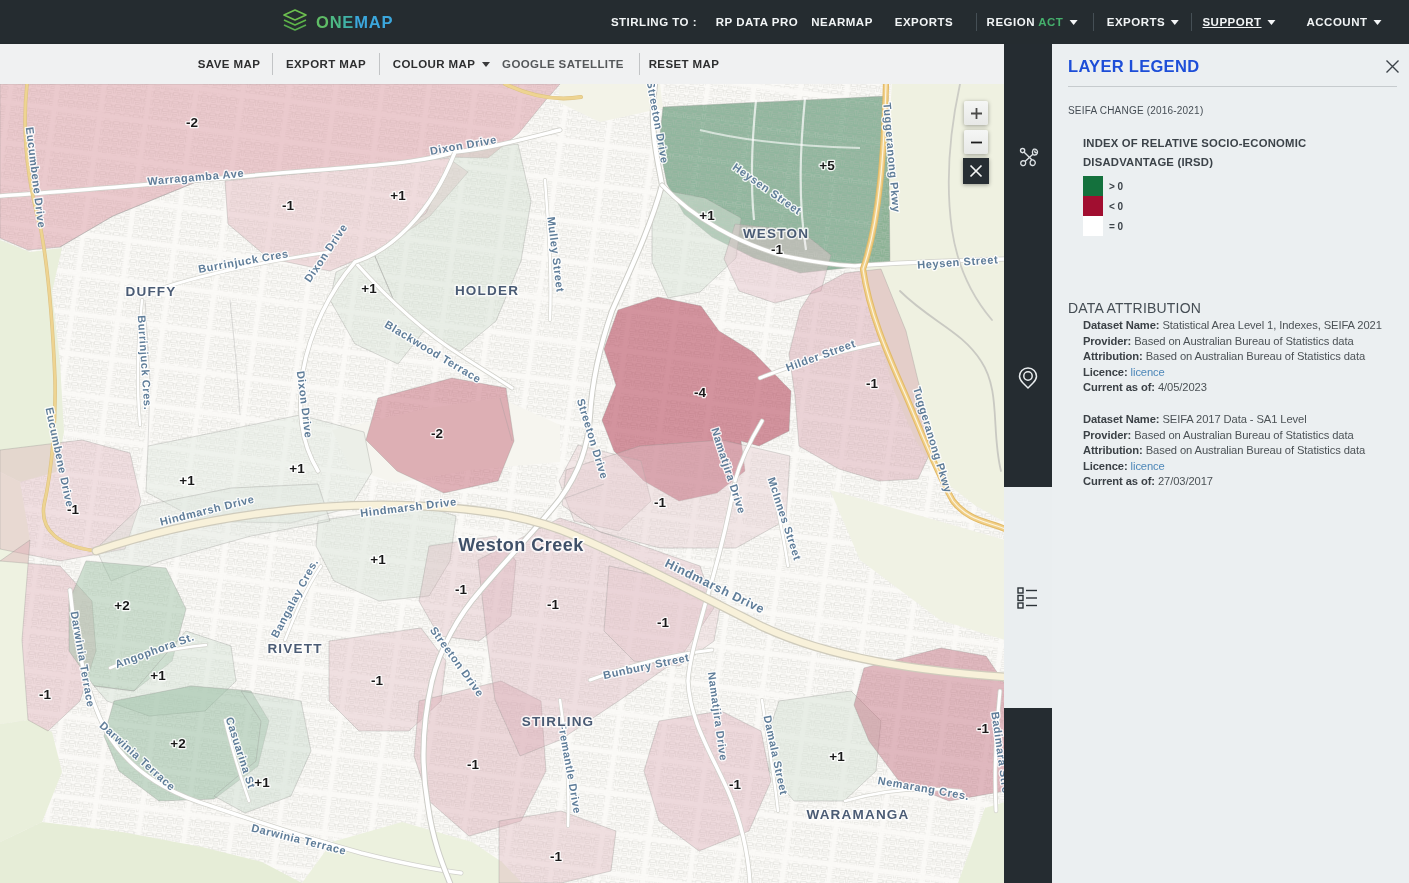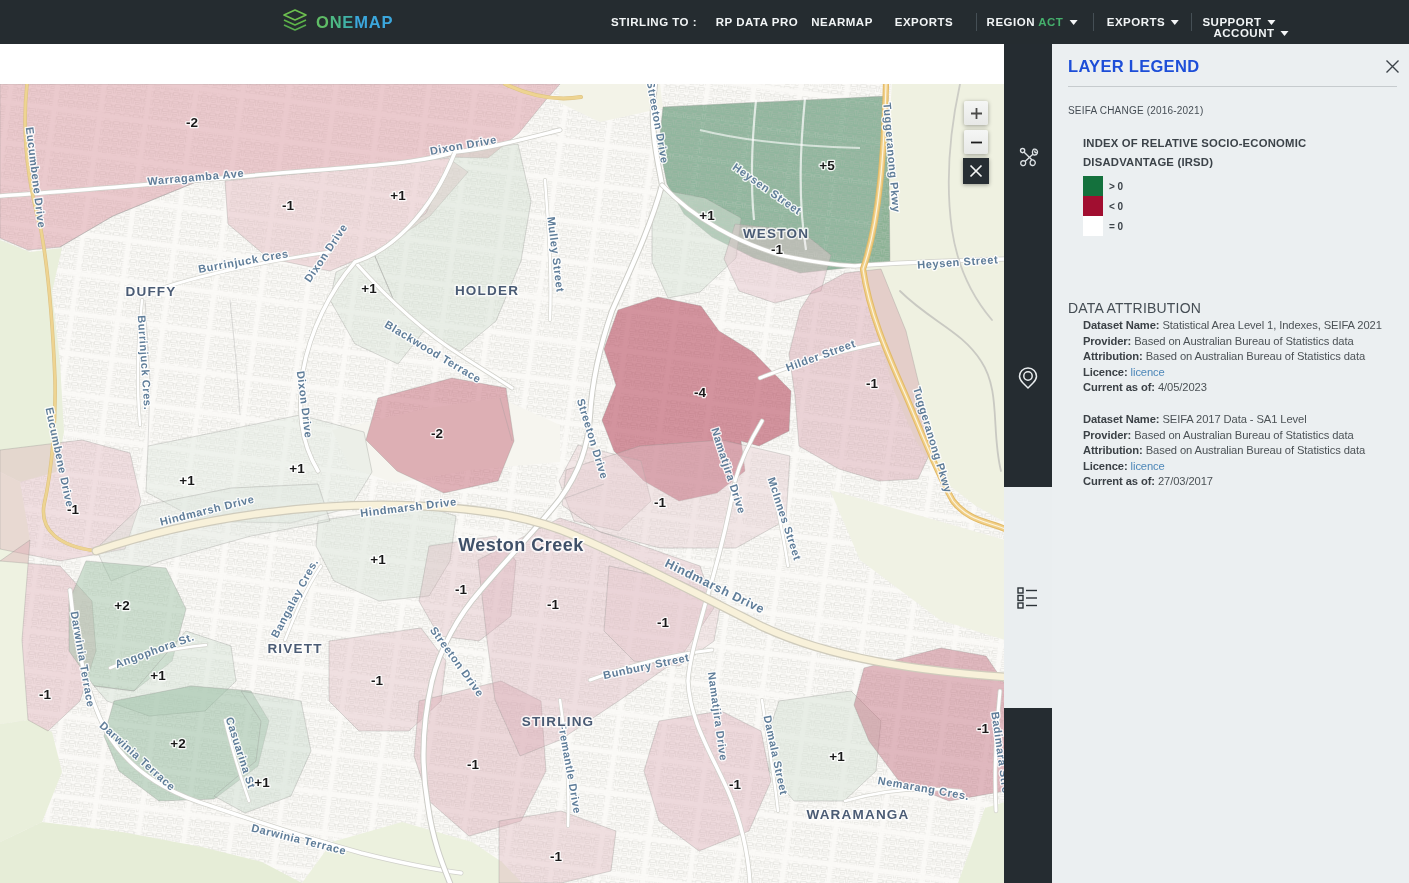--- a/index.html
+++ b/index.html
@@ -63,25 +63,36 @@
     </div>
     <span class="nv" style="left:654px;">STIRLING TO :</span>
     <span class="nv" style="left:757px;">RP DATA PRO</span>
     <span class="nv" style="left:842px;text-align:right;">NEARMAP</span>
     <span class="nv" style="left:924px;">EXPORTS</span>
     <span class="navsep" style="left:976px;"></span>
     <span class="nv" style="left:1032px;">REGION <span class="actgreen">ACT</span><span class="caret"></span></span>
     <span class="navsep" style="left:1093px;"></span>
     <span class="nv" style="left:1143px;">EXPORTS<span class="caret"></span></span>
     <span class="navsep" style="left:1191px;"></span>
-    <span class="nv" style="left:1239px;">SUPPORT<span class="caret"></span></span>
-    <span class="nv" style="left:1251px;margin-top:11px;">ACCOUNT<span class="caret"></span></span>
-
-  </div>
-
+    <span class="nv" style="left:1239px;text-decoration:underline;">SUPPORT<span class="caret"></span></span>
+    <span class="nv" style="left:1344px;">ACCOUNT<span class="caret"></span></span>
+
+  </div>
+
+  <div id="toolbar">
+    <div class="tbtn" style="left:229px;">SAVE MAP</div>
+    <div class="tsep" style="left:272px;"></div>
+    <div class="tbtn" style="left:326px;">EXPORT MAP</div>
+    <div class="tsep" style="left:379px;"></div>
+    <div class="tbtn" style="left:434px;">COLOUR MAP</div>
+    <span class="dcaret" style="position:absolute;left:482px;top:18px;"></span>
+    <div class="tbtn" style="left:563px;color:#55585a;">GOOGLE SATELLITE</div>
+    <div class="tsep" style="left:639px;"></div>
+    <div class="tbtn" style="left:684px;">RESET MAP</div>
+  </div>
 
   <div id="map">
     <svg id="mapsvg" width="1005" height="799" viewBox="0 84 1005 799">
 <defs>
 <pattern id="blk" width="9.5" height="8.5" patternUnits="userSpaceOnUse" patternTransform="rotate(5)">
   <rect x="0.5" y="0.7" width="5.6" height="2.7" fill="none" stroke="#cfcfc9" stroke-width="0.7"></rect>
   <rect x="1.2" y="5" width="3.8" height="2.2" fill="none" stroke="#d3d3cd" stroke-width="0.65"></rect>
   <rect x="7.2" y="1.4" width="1.6" height="5" fill="none" stroke="#d5d5cf" stroke-width="0.6"></rect>
 </pattern>
 <pattern id="streets" width="46" height="40" patternUnits="userSpaceOnUse" patternTransform="rotate(8)">

